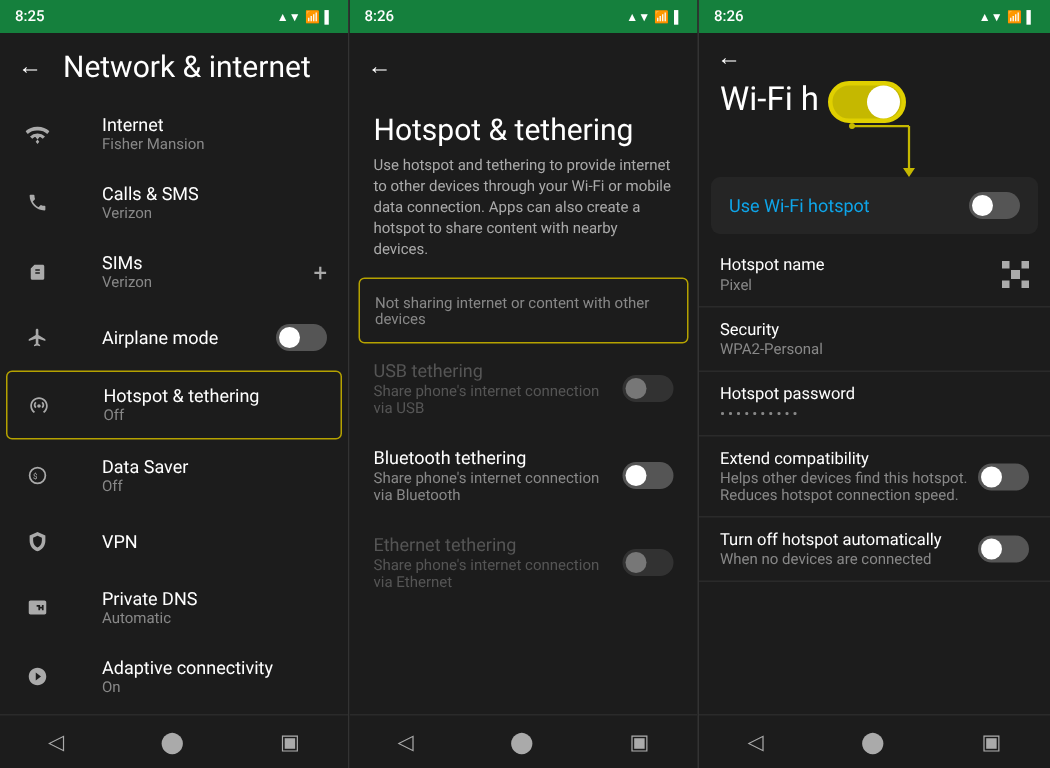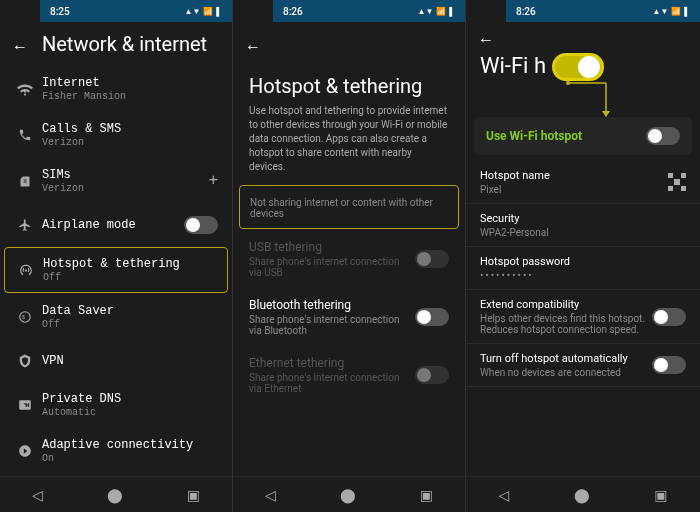--- a/index.html
+++ b/index.html
@@ -35,22 +35,21 @@
       width: 234px;
     }
 
     
     .status-bar {
       display: flex;
       justify-content: space-between;
       align-items: center;
       padding: 4px 10px;
       height: 22px;
-      background: #0c4a6e;
-      margin-left: 40px;
+      background: #15803d;
     }
 
     .status-bar .time {
       font-size: 10px;
       color: #fff;
       font-weight: 500;
     }
 
     .status-bar .icons {
       display: flex;
@@ -82,24 +81,23 @@
       color: #fff;
       font-size: 20px;
       font-weight: 400;
     }
 
     
     .menu-item {
       display: flex;
       align-items: center;
       padding: 10px 14px;
-      gap: 6px;
+      gap: 32px;
       cursor: pointer;
       position: relative;
-      font-family: Liberation Mono, monospace;
     }
 
     .menu-item.active {
       border: 1.5px solid #b5a200;
       border-radius: 4px;
       margin: 1px 4px;
       padding: 9px 10px;
     }
 
     .menu-icon {
@@ -263,23 +261,22 @@
       margin: 6px 8px;
       border-radius: 6px;
       display: flex;
       align-items: center;
       padding: 10px 12px;
       gap: 10px;
     }
 
     .hotspot-label {
       flex: 1;
-      color: #84cc16;
+      color: #0ea5e9;
       font-size: 12px;
-      font-weight: bold;
     }
 
     
     .bottom-nav {
       margin-top: auto;
       display: flex;
       justify-content: space-around;
       align-items: center;
       padding: 8px 0;
       height: 36px;

